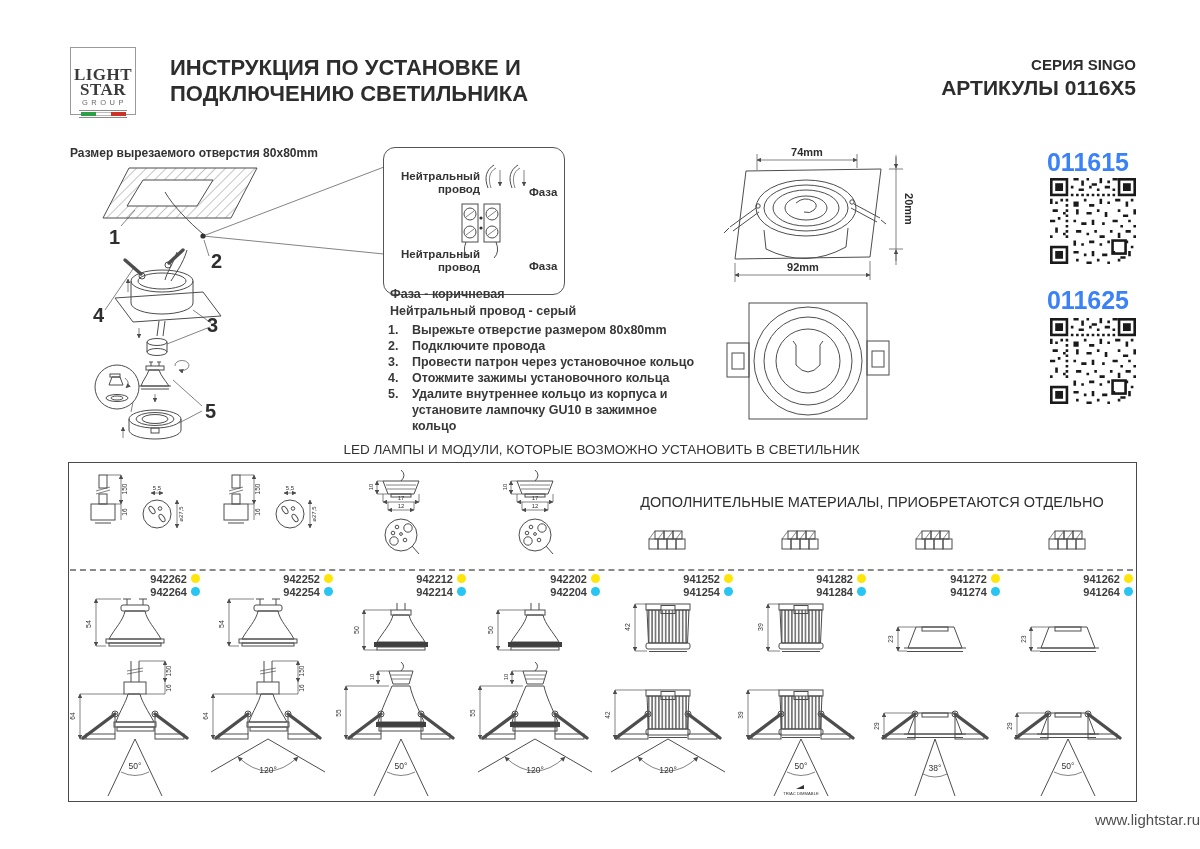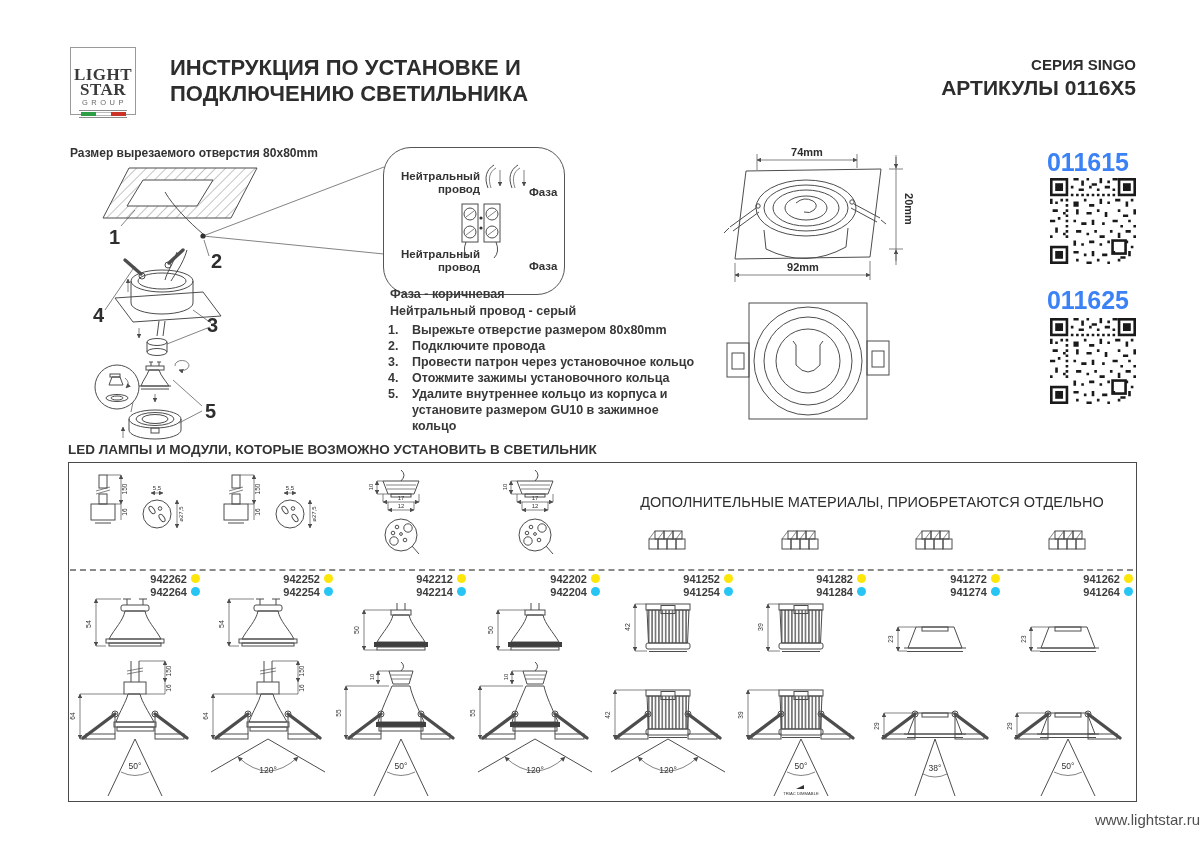--- a/index.html
+++ b/index.html
@@ -12,30 +12,30 @@
   .logo-g{font-size:7.5px;letter-spacing:3.5px;color:#6a6a6a;margin-top:1px;margin-left:3px;}
   .logo-flag{margin:3px auto 0;width:48px;border-top:1px solid #8a8a8a;border-bottom:1px solid #8a8a8a;padding:1px 0;display:flex;justify-content:center;gap:0;}
   .logo-flag span{display:inline-block;width:15px;height:4px;}
   .fg{background:#2e9e46;} .fw{background:#fff;border-top:1px solid #bbb;border-bottom:1px solid #bbb;height:2px!important;} .fr{background:#cc3327;}
   .title{left:170px;top:55px;font-size:22px;line-height:26px;font-weight:700;color:#2d2d2d;}
   .rhead{right:64px;top:56px;text-align:right;color:#2d2d2d;}
   .rhead .series{font-size:15px;font-weight:700;}
   .rhead .arts{font-size:21px;font-weight:700;margin-top:3px;}
   
   .caption{left:70px;top:146px;font-size:12px;font-weight:700;color:#333;}
-  .wirebox{left:383px;top:147px;width:180px;height:146px;border:1.5px solid #555;border-radius:28px;}
+  .wirebox{left:383px;top:147px;width:180px;height:146px;border:1.5px solid #555;border-radius:12px;}
   .wb-lbl{position:absolute;font-size:11.5px;font-weight:600;color:#333;line-height:13px;}
   .wirecolors{left:390px;top:286px;font-size:12.5px;font-weight:600;color:#383838;line-height:17px;}
   .steps{left:388px;top:322px;width:310px;font-size:12.5px;font-weight:600;color:#383838;}
   .steps .li{display:flex;line-height:16px;}
   .steps .num{width:24px;flex:none;}
   
   .pcode{width:100px;text-align:center;font-size:25px;font-weight:600;color:#3b82f6;left:1038px;}
   
-  .ledtitle{left:68px;top:442px;width:1067px;text-align:left;font-size:13.5px;font-weight:700;color:#333;}
+  .ledtitle{left:68px;top:442px;width:1067px;text-align:center;font-size:13.5px;font-weight:400;color:#333;}
   .tbox{left:68px;top:462px;width:1067px;height:338px;border:1.5px solid #4a4a4a;}
   .extras{left:612px;top:494px;width:520px;text-align:center;font-size:14.5px;color:#2f2f2f;}
   .dashline{left:70px;top:569px;width:1063px;border-top:2px dashed #8a8a8a;}
   .col{position:absolute;width:130px;height:338px;top:462px;}
   .artrow{position:absolute;left:0;width:130px;display:flex;justify-content:flex-end;align-items:center;font-size:11px;font-weight:600;color:#3d3d3d;height:13px;}
   .dot{display:inline-block;width:9px;height:9px;border-radius:50%;margin-left:4px;}
   .dy{background:#ffe60a;} .db{background:#27c5f4;}
   .footer{left:0;top:811px;width:1200px;text-align:right;font-size:15px;font-weight:400;color:#4f4f4f;}
   
   svg .ln{stroke:#4d4d4d;fill:none;stroke-width:1;}
@@ -328,21 +328,21 @@
   <div class="li">
         <span class="num">3.</span>
         <span>Провести патрон через установочное кольцо</span>
       </div>
   <div class="li">
         <span class="num">4.</span>
         <span>Отожмите зажимы установочного кольца</span>
       </div>
   <div class="li">
         <span class="num">5.</span>
-        <span>Удалите внутреннее кольцо из корпуса и установите размером GU10 в зажимное кольцо</span>
+        <span>Удалите внутреннее кольцо из корпуса и установите лампочку GU10 в зажимное кольцо</span>
       </div>
 </div>
 
 <svg class="abs" style="left:700px;top:145px" width="260" height="285" viewBox="0 0 260 285">
   <line class="dim" x1="57" y1="15" x2="157" y2="15" marker-start="url(#ah)" marker-end="url(#ah)"></line>
   <line class="dim" x1="57" y1="9" x2="57" y2="25"></line>
       <line class="dim" x1="157" y1="9" x2="157" y2="23"></line>
   <text class="t11b" x="107" y="11" text-anchor="middle">74mm</text>
   <path class="ln" d="M46,26L181,24L170,112L35,114Z"></path>
   <ellipse class="ln" cx="106" cy="63" rx="50" ry="28"></ellipse>

